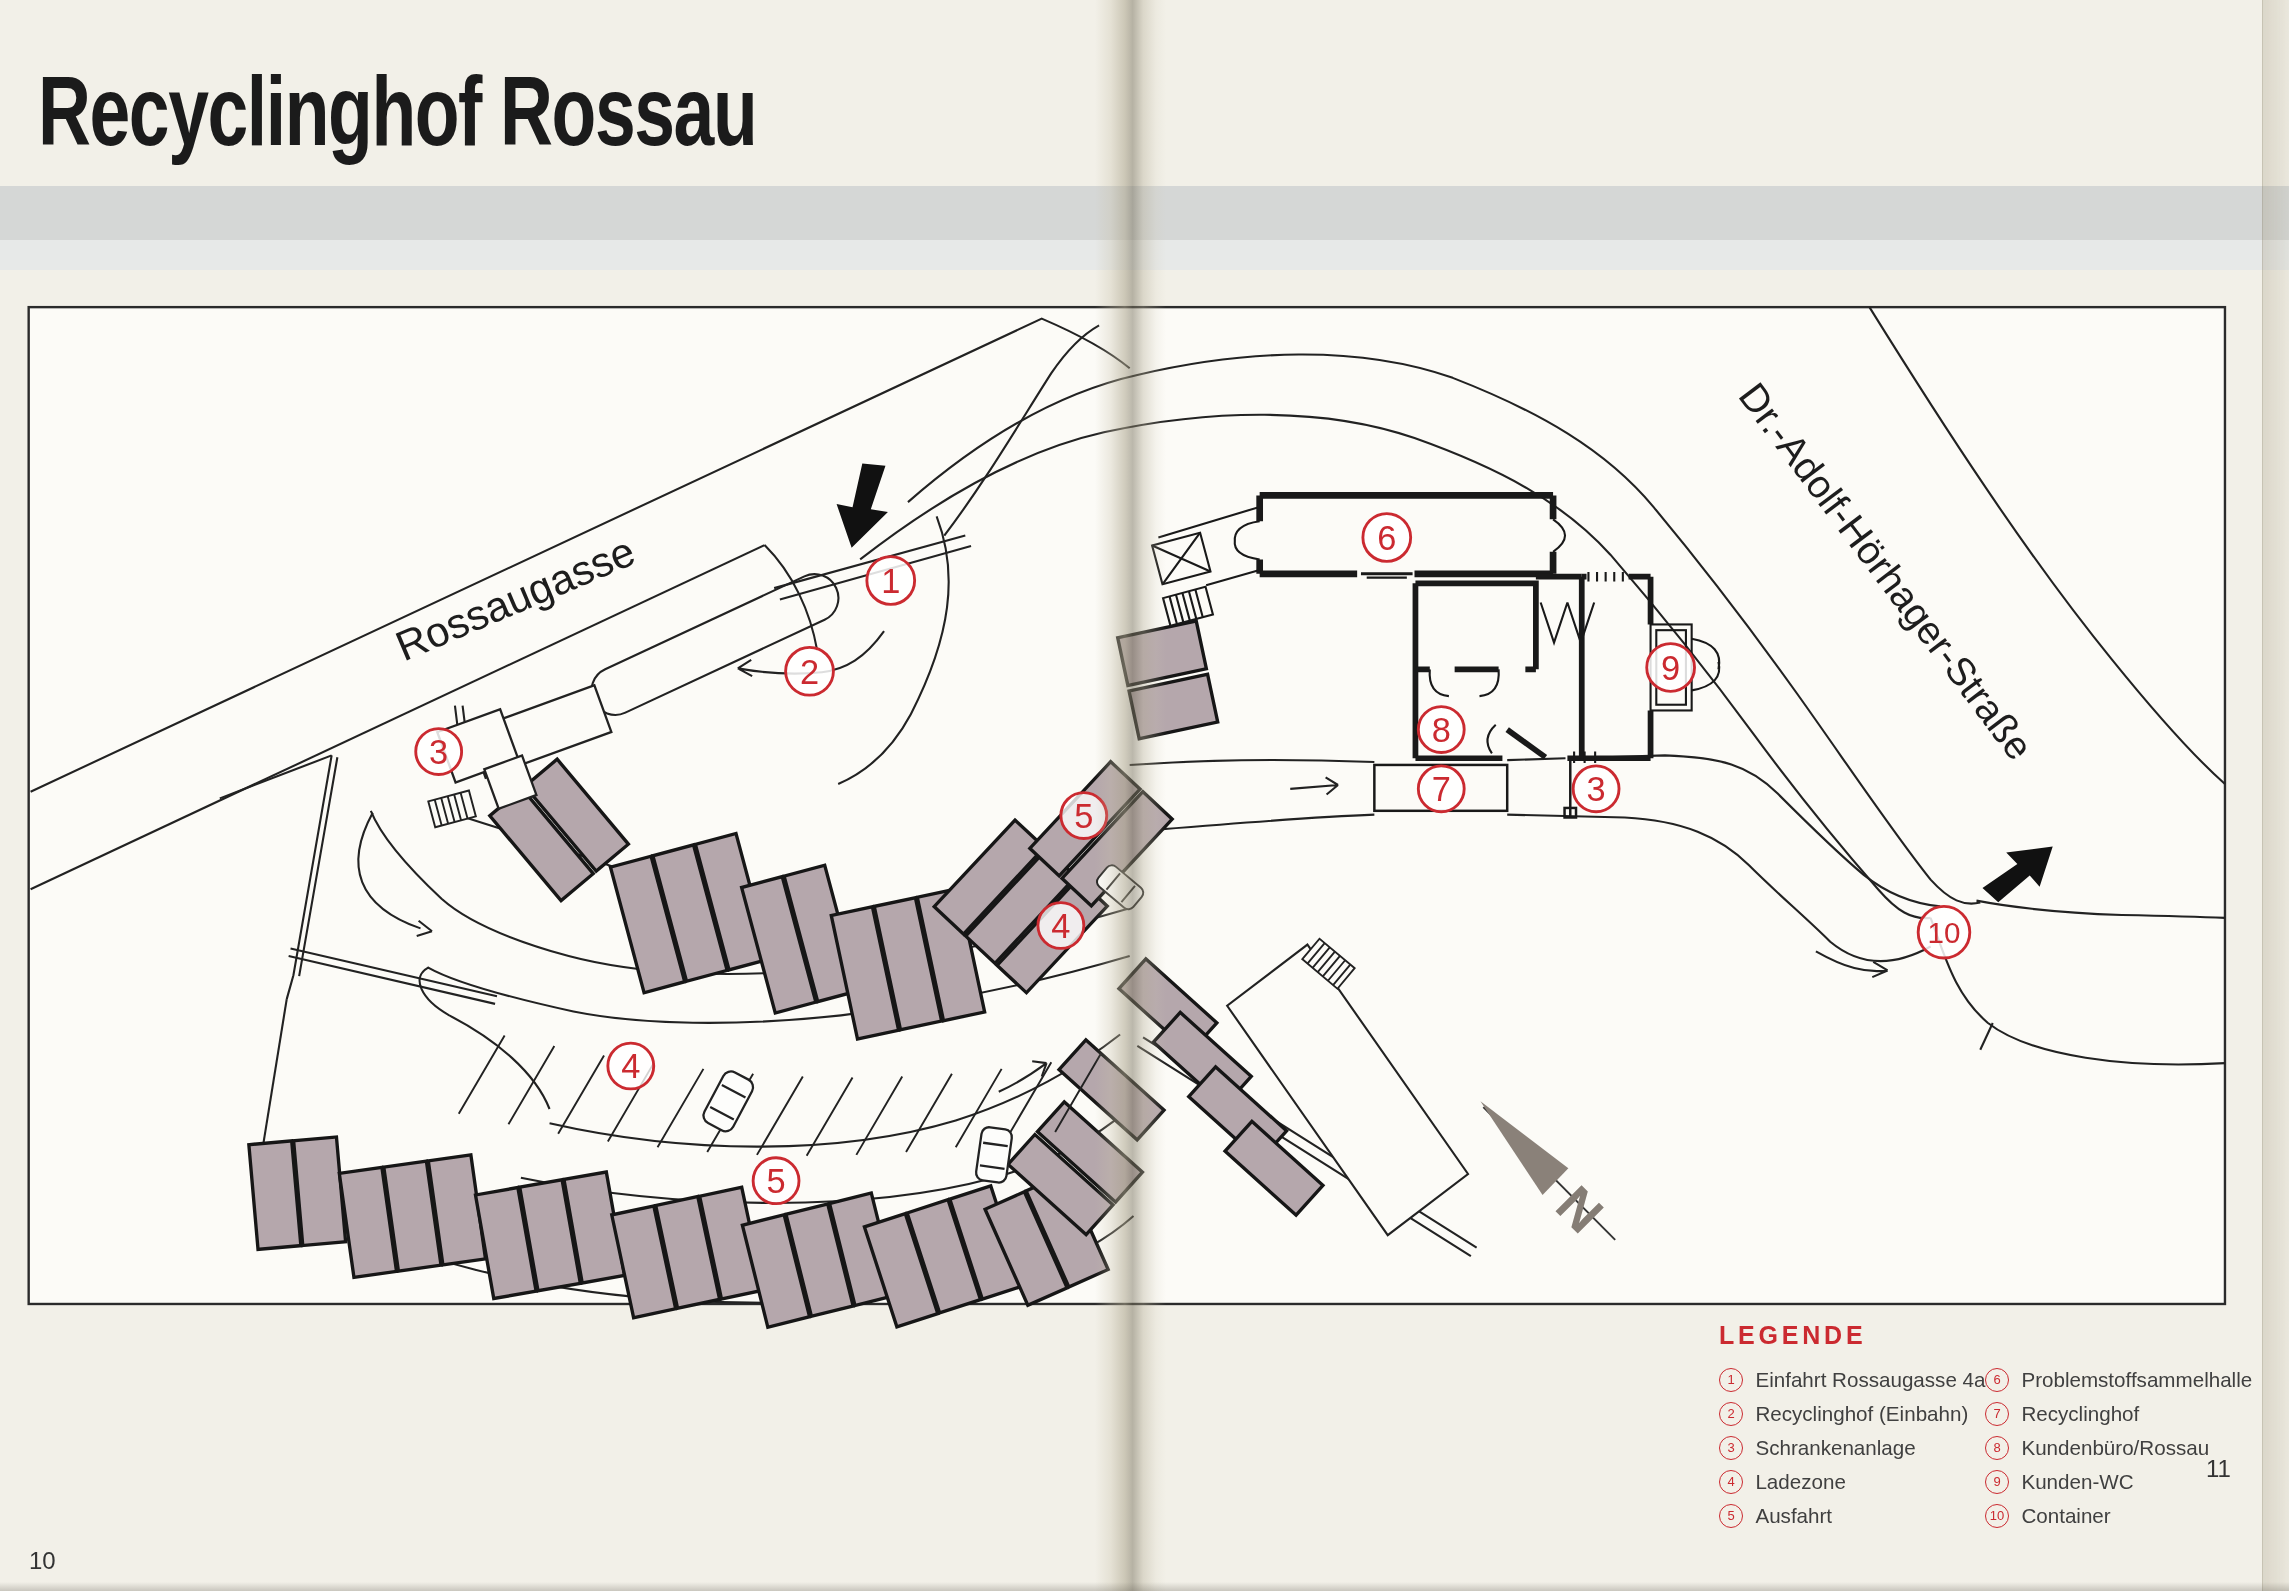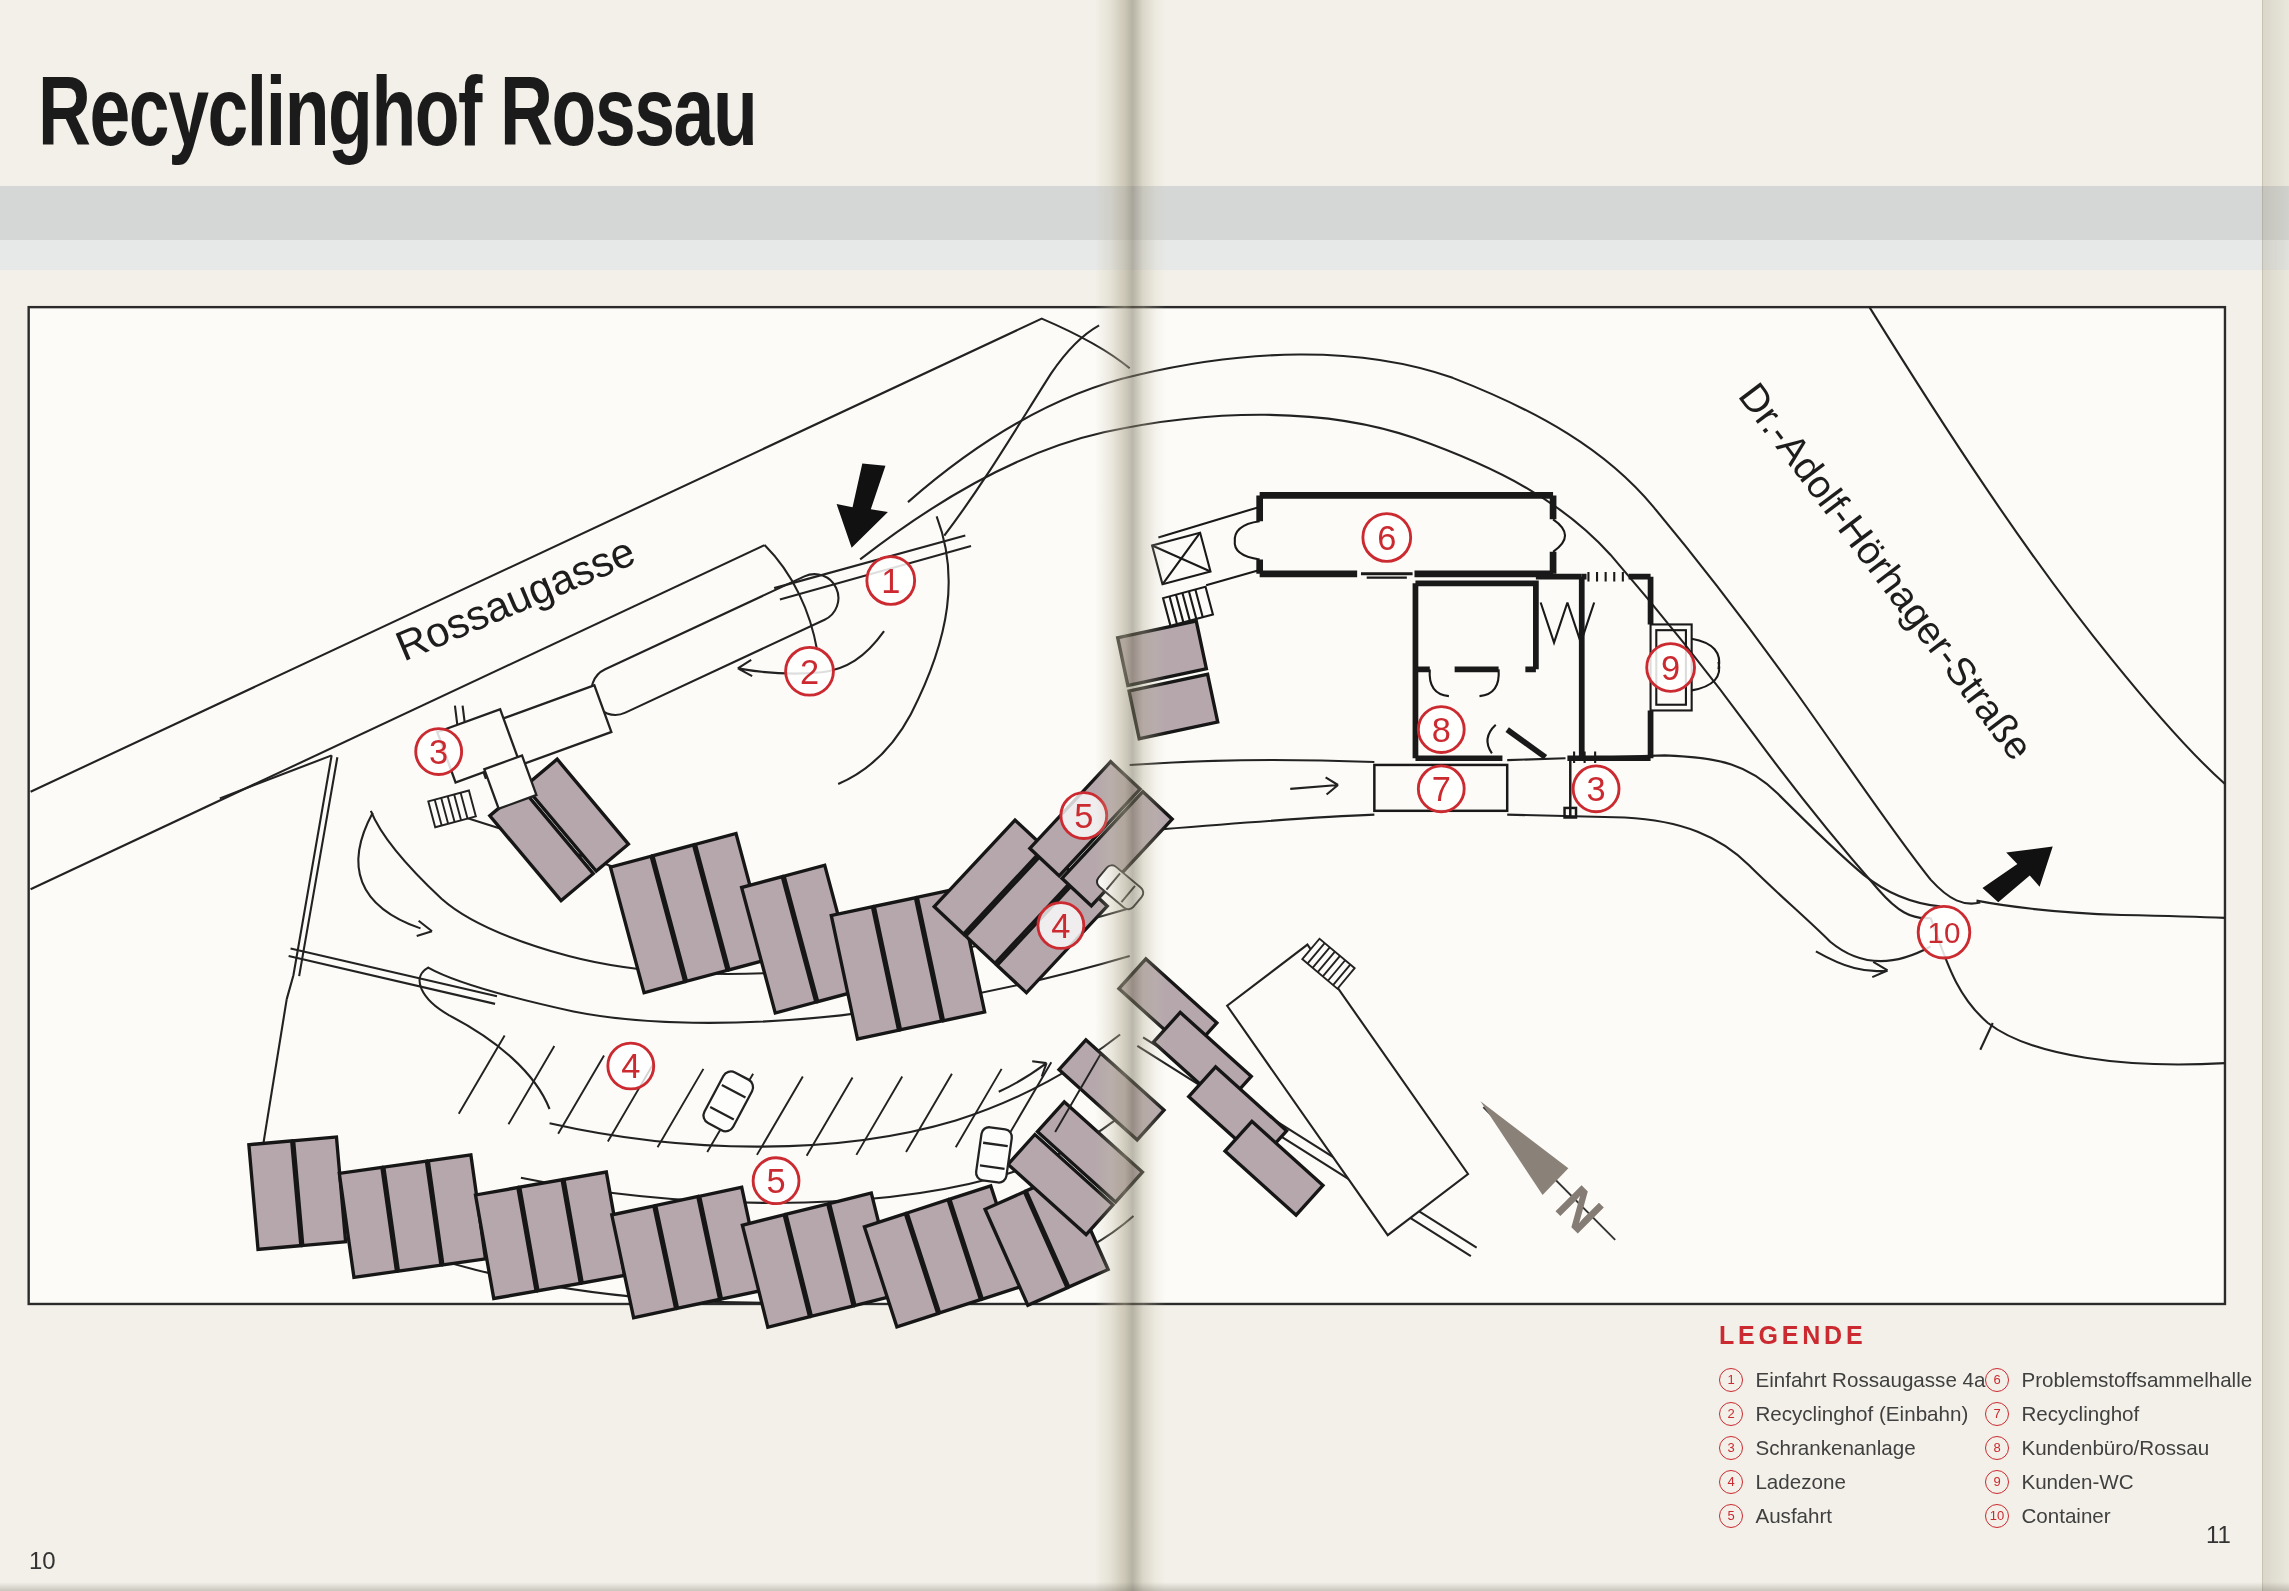--- a/index.html
+++ b/index.html
@@ -29,21 +29,21 @@
   .legend-col.c1{width:266px;}
   .legend-col.c2{width:270px;}
   .legend-row{display:flex;align-items:center;height:34px;}
   .lcirc{
     flex:0 0 auto;width:22px;height:22px;border:1.9px solid #cb2a30;border-radius:50%;
     color:#cb2a30;font-size:13px;line-height:22px;text-align:center;margin-right:12.4px;
   }
   .llabel{font-size:20.6px;color:#404040;white-space:nowrap;}
   .pagenum{position:absolute;font-size:24px;color:#333;}
   .pagenum.left{left:29px;top:1547px;}
-  .pagenum.right{left:2206px;top:1521px;text-align:center;}
+  .pagenum.right{left:2206px;top:1455px;text-align:center;}
   .fold{
     position:absolute;left:1095px;top:0;width:71px;height:1592px;pointer-events:none;
     background:linear-gradient(to right,
       rgba(188,180,156,0) 0%,
       rgba(198,191,168,0.30) 22%,
       rgba(173,166,142,0.55) 42%,
       rgba(122,116,96,0.50) 53%,
       rgba(181,174,151,0.38) 68%,
       rgba(205,199,177,0.15) 86%,
       rgba(205,199,177,0) 100%);

